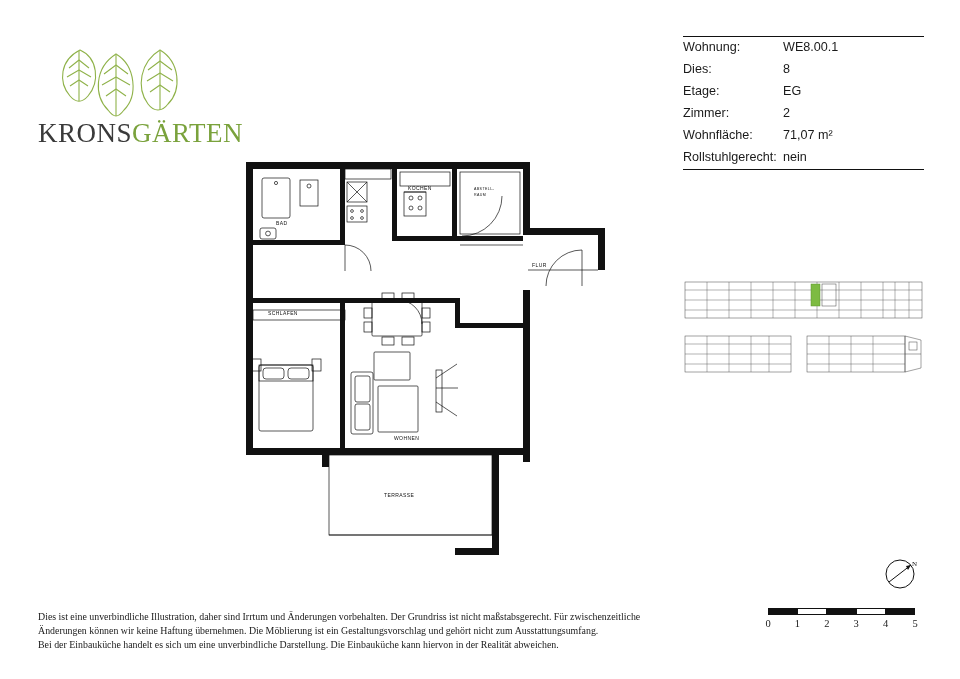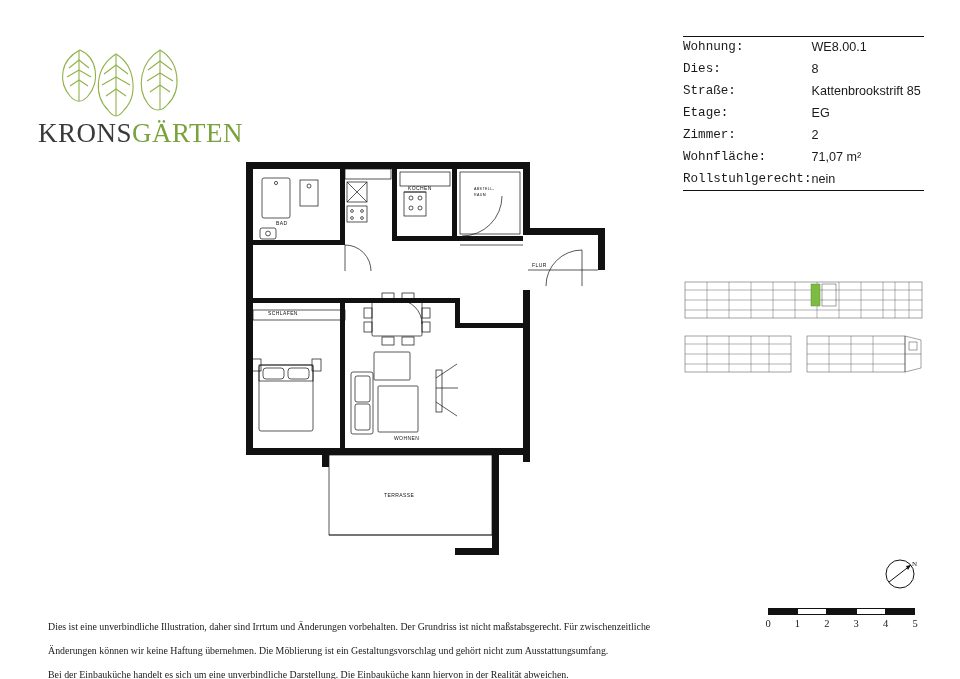--- a/index.html
+++ b/index.html
@@ -18,21 +18,21 @@
   #logo svg { display:block; }
   .logo-text { font-family:"Liberation Serif", serif; font-size:27px; letter-spacing:0.5px; }
   .logo-krons { fill:#3a3a3a; }
   .logo-garten { fill:#7aa23c; }
 
   
   #info { position:absolute; left:683px; top:36px; width:241px; }
   .rule { border-top:1px solid #111; height:0; }
   #info table { border-collapse:collapse; width:100%; font-size:12.6px; }
   #info td { padding:3.1px 0; vertical-align:top; line-height:1.25; }
-  #info td.k { width:100px; white-space:nowrap;font-family:Liberation Mono, monospace; }
+  #info td.k { width:100px; white-space:nowrap; }
   #info td.v { white-space:nowrap; }
 
   
   #plan { position:absolute; left:212px; top:150px; width:420px; height:420px; }
   #plan svg { display:block; }
 
   
   #keyplans { position:absolute; left:683px; top:278px; width:241px; height:110px; }
   #keyplans svg { display:block; }
 
@@ -50,21 +50,21 @@
     position:absolute; top:0; font-size:10.5px; transform:translateX(-50%);
     font-family:"Liberation Serif", serif;
   }
 
   
   #disclaimer {
     position:absolute; left:38px; top:610px; width:660px;
     font-family:"Liberation Serif", serif;
     font-size:9.9px; line-height:1.42; color:#1a1a1a;
   }
-  #disclaimer p { margin:10px; }
+  #disclaimer p { margin:0; }
 
   
   .rl { font-family:"Liberation Sans", sans-serif; font-size:5px; fill:#111; letter-spacing:0.4px; }
   .rl-sm { font-size:3.6px; }
 </style>
 </head>
 <body>
 
 <div id="logo">
   <svg width="220" height="120" viewBox="0 0 220 120" xmlns="http://www.w3.org/2000/svg">
@@ -92,24 +92,20 @@
   <div class="rule"></div>
   <table>
     <tbody>
       <tr>
         <td class="k">Wohnung:</td>
         <td class="v">WE8.00.1</td>
       </tr>
       <tr>
         <td class="k">Dies:</td>
         <td class="v">8</td>
-      </tr>
-      <tr>
-        <td class="k">Straße:</td>
-        <td class="v">Kattenbrookstrift 85</td>
       </tr>
       <tr>
         <td class="k">Etage:</td>
         <td class="v">EG</td>
       </tr>
       <tr>
         <td class="k">Zimmer:</td>
         <td class="v">2</td>
       </tr>
       <tr>

